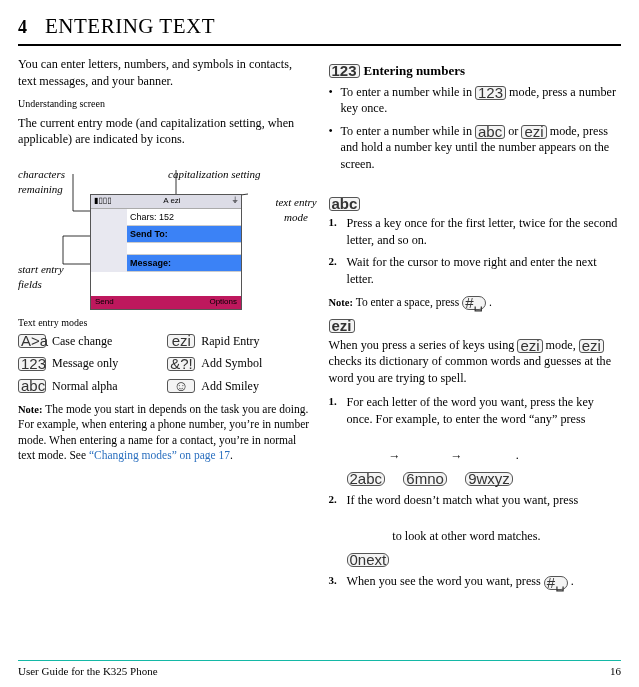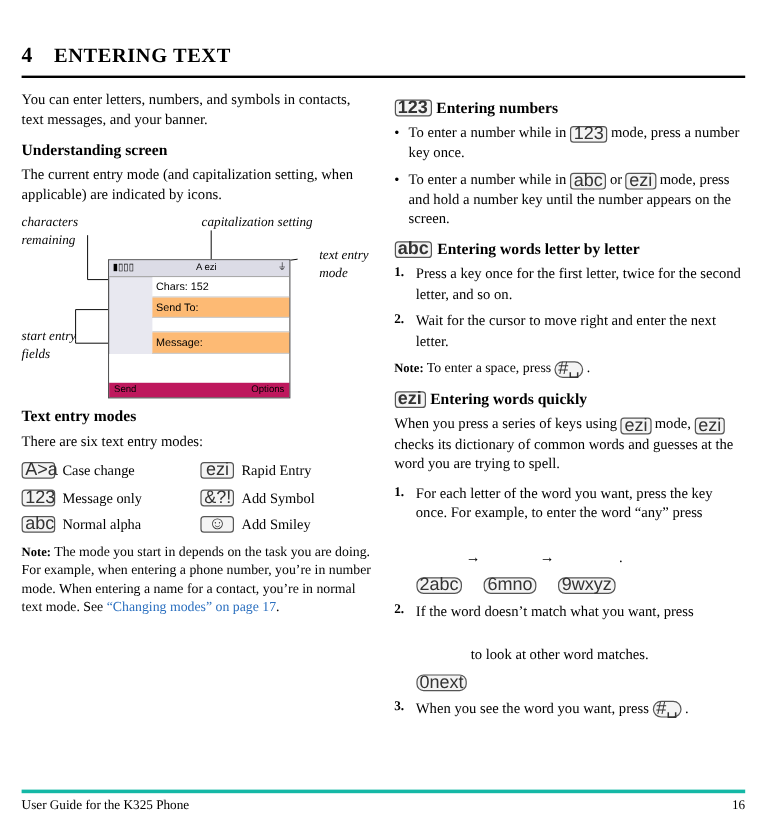--- a/index.html
+++ b/index.html
@@ -20,38 +20,37 @@
     border-bottom: 2px solid #000;
     padding-bottom: 4px;
     margin-bottom: 10px;
   }
   .chapter-num {
     font-size: 18px;
     font-weight: bold;
     margin-right: 18px;
   }
   .chapter-title {
-    font-size: 17px;
-    font-weight: bold;
+    font-size: 21px;
+    font-weight: normal;
     font-variant: small-caps;
     letter-spacing: 0.5px;
-    margin-top: 24px;
   }
   .columns {
     display: flex;
     gap: 18px;
   }
   .col {
     flex: 1;
     min-width: 0;
   }
   p { margin-bottom: 8px; }
   h2.section {
-    font-size: 13px;
-    font-weight: bold;
+    font-size: 10px;
+    font-weight: normal;
     margin-top: 6px;
     margin-bottom: 4px;
   }
   h3.subsection {
     font-size: 13px;
     font-weight: bold;
     margin-top: 6px;
     margin-bottom: 4px;
     display: flex;
     align-items: center;
@@ -78,21 +77,21 @@
   .icon.wide { min-width: 28px; border-radius: 6px; margin-top: 45px; }
   .icon.round { border-radius: 7px; min-width: 22px; }
   
   .diagram {
     position: relative;
     height: 150px;
     margin: 6px 0 10px 0;
     font-style: italic;
     font-size: 11px;
   }
-  .diagram .lbl { position: absolute; font-style: italic; }
+  .diagram .lbl { position: absolute; font-style: italic; margin-top: 11px; }
   .diagram svg { position: absolute; top: 0; left: 0; }
   .phone-screen {
     position: absolute;
     left: 72px;
     top: 38px;
     width: 152px;
     border: 1px solid #555;
     background: #e8e8f0;
     font-family: Arial, sans-serif;
     font-size: 9px;
@@ -100,54 +99,54 @@
   }
   .phone-screen .status {
     display: flex;
     justify-content: space-between;
     padding: 1px 3px;
     border-bottom: 1px solid #aaa;
     background: #dcdce6;
     font-size: 8px;
   }
   .phone-screen .row { padding: 2px 3px; background: #fff; border-bottom: 1px solid #ccc; margin-left: 36px;}
-  .phone-screen .row.label { background: #fdba74; font-weight: normal; }
+  .phone-screen .row.label { background: #3b82f6; font-weight: bold; }
   .phone-screen .msgarea { height: 24px; background: #fff; }
   .phone-screen .softkeys {
     display: flex; justify-content: space-between;
     padding: 1px 4px; background: #be185d; font-size: 8px;
   }
   
   .modes-table {
     display: grid;
     grid-template-columns: 28px 1fr 28px 1fr;
     row-gap: 6px;
     column-gap: 6px;
     align-items: center;
     margin-bottom: 8px;
     font-size: 12px;
   }
-  ul.bullets { list-style: none; margin-bottom: 8px; }
+  ul.bullets { list-style: none; margin-bottom: 25px; }
   ul.bullets li { margin-bottom: 6px; padding-left: 12px; position: relative; }
   ul.bullets li::before { content: "•"; position: absolute; left: 0; }
   ol.steps { list-style: none; counter-reset: step; margin-bottom: 8px; }
   ol.steps li { margin-bottom: 6px; padding-left: 18px; position: relative; }
   ol.steps li::before {
     counter-increment: step;
     content: counter(step) ".";
     position: absolute; left: 0;
     font-weight: bold;
     font-size: 11px;
   }
   .footer {
     position: absolute;
     bottom: 8px;
     left: 18px;
     right: 18px;
-    border-top: 3px solid #14b8a6;
+    border-top: 1px solid #14b8a6;
     padding-top: 3px;
     font-size: 11px;
     display: flex;
     justify-content: space-between;
   }
 </style>
 </head>
 <body>
 
 <div class="chapter-header">
@@ -159,21 +158,21 @@
 
   <div class="col">
     <p>You can enter letters, numbers, and symbols in contacts, text messages, and your banner.</p>
 
     <h2 class="section">Understanding screen</h2>
     <p>The current entry mode (and capitalization setting, when applicable) are indicated by icons.</p>
 
     <div class="diagram">
       <span class="lbl" style="left:0; top:0; width:70px;">characters remaining</span>
       <span class="lbl" style="left:150px; top:0;">capitalization setting</span>
-      <span class="lbl" style="left:248px; top:28px; width:60px;">text entry mode</span>
+      <span class="lbl" style="left:248px; top:28px; width:60px;text-align:center;">text entry mode</span>
       <span class="lbl" style="left:0; top:95px; width:60px;">start entry fields</span>
 
       <svg width="300" height="150">
         <path d="M55 18 L55 55 L75 55" stroke="#000" fill="none" stroke-width="0.8"></path>
         <path d="M158 14 L158 42 L170 42" stroke="#000" fill="none" stroke-width="0.8"></path>
         <path d="M230 38 L200 42" stroke="#000" fill="none" stroke-width="0.8"></path>
         <path d="M45 105 L45 80 L75 80 M45 105 L45 108 L75 108" stroke="#000" fill="none" stroke-width="0.8"></path>
       </svg>
 
       <div class="phone-screen">
@@ -188,21 +187,20 @@
         <div class="row label">Message:</div>
         <div class="msgarea"></div>
         <div class="softkeys">
           <span>Send</span>
           <span>Options</span>
         </div>
       </div>
     </div>
 
     <h2 class="section">Text entry modes</h2>
-    <p>There are six text entry modes:</p>
 
     <div class="modes-table">
       <span class="icon">A&gt;a</span>
       <span>Case change</span>
       <span class="icon">ezi</span>
       <span>Rapid Entry</span>
 
       <span class="icon">123</span>
       <span>Message only</span>
       <span class="icon">&amp;?!</span>
@@ -230,34 +228,32 @@
       <li>
         <span>To enter a number while in </span><span class="icon">123</span><span> mode, press a number key once.</span>
       </li>
       <li>
         <span>To enter a number while in </span><span class="icon">abc</span><span> or </span><span class="icon">ezi</span><span> mode, press and hold a number key until the number appears on the screen.</span>
       </li>
     </ul>
 
     <h3 class="subsection">
       <span class="icon">abc</span>
-      <span>Entering words letter by letter</span>
     </h3>
     <ol class="steps">
       <li>Press a key once for the first letter, twice for the second letter, and so on.</li>
       <li>Wait for the cursor to move right and enter the next letter.</li>
     </ol>
     <p class="note">
       <span class="note-label">Note:</span>
       <span>To enter a space, press </span><span class="icon round">#␣</span><span> .</span>
     </p>
 
     <h3 class="subsection">
       <span class="icon">ezi</span>
-      <span>Entering words quickly</span>
     </h3>
     <p>
       <span>When you press a series of keys using </span><span class="icon">ezi</span><span> mode, </span><span class="icon">ezi</span><span> checks its dictionary of common words and guesses at the word you are trying to spell.</span>
     </p>
     <ol class="steps">
       <li>
         <span>For each letter of the word you want, press the key once. For example, to enter the word “any” press </span><span class="icon wide">2abc</span><span> → </span><span class="icon wide">6mno</span><span> → </span><span class="icon wide">9wxyz</span><span> .</span>
       </li>
       <li>
         <span>If the word doesn’t match what you want, press </span><span class="icon wide">0next</span><span> to look at other word matches.</span>

